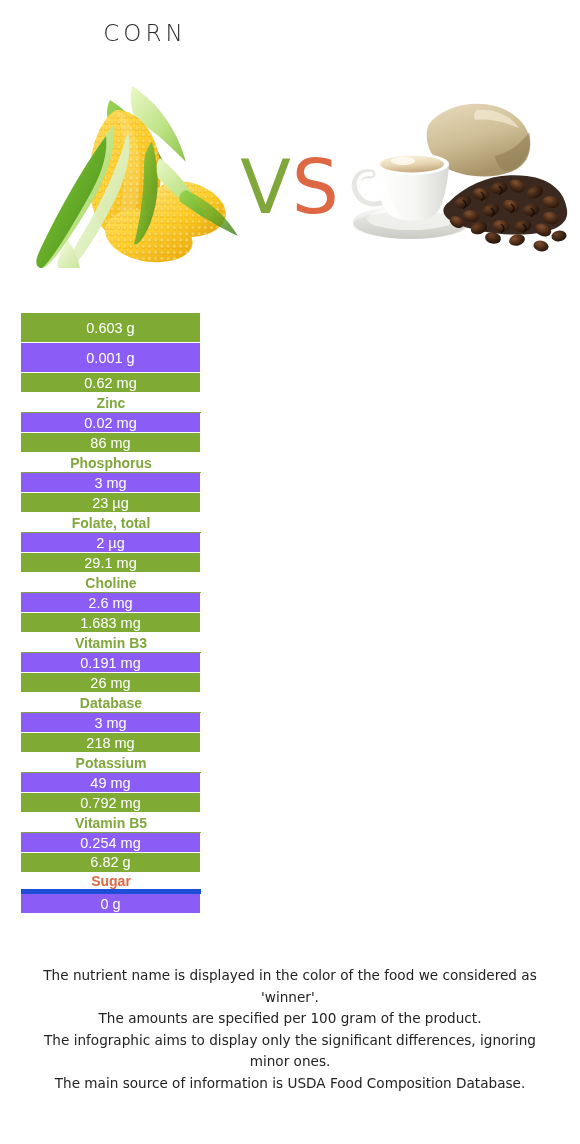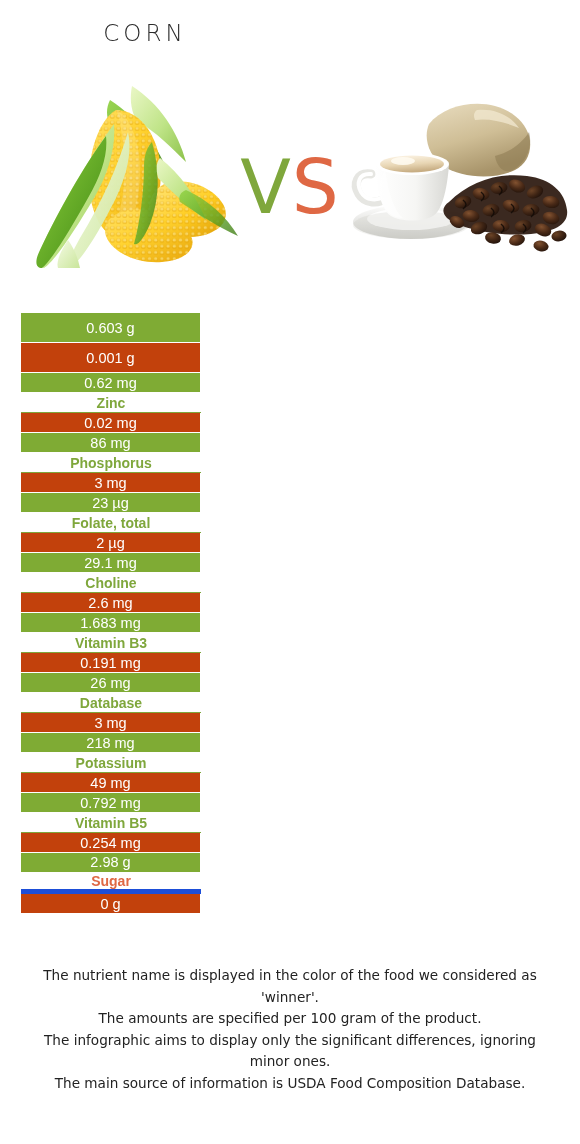--- a/index.html
+++ b/index.html
@@ -103,21 +103,21 @@
     border-bottom: 1px solid #ffffff;
   }
   .cell.mid {
     width: 180px;
     background: #ffffff;
     font-weight: bold;
     font-size: 14px;
   }
   .cell.right {
     width: 179px;
-    background: #c2410c;
+    background: #8b5cf6;
     color: #ffffff;
     border-bottom: 1px solid #ffffff;
   }
   .row:last-child .cell.left,
   .row:last-child .cell.right { border-bottom: none; }
 
   
   .cell.mid { border-bottom: 1px solid #7FA73C; }
   .row.win-right .cell.mid { border-bottom: 5px solid #1d4ed8; }
 
@@ -334,21 +334,21 @@
         <div class="cell left">218 mg</div>
         <div class="cell mid mid-corn">Potassium</div>
         <div class="cell right">49 mg</div>
       </div>
       <div class="row win-left">
         <div class="cell left">0.792 mg</div>
         <div class="cell mid mid-corn">Vitamin B5</div>
         <div class="cell right">0.254 mg</div>
       </div>
       <div class="row win-right">
-        <div class="cell left">2.98 g</div>
+        <div class="cell left">6.82 g</div>
         <div class="cell mid mid-coffee">Sugar</div>
         <div class="cell right">0 g</div>
       </div>
     </div>
 
   <div class="footer">
     <p>The nutrient name is displayed in the color of the food we considered as 'winner'.</p>
     <p>The amounts are specified per 100 gram of the product.</p>
     <p>The infographic aims to display only the significant differences, ignoring minor ones.</p>
     <p>The main source of information is USDA Food Composition Database.</p>

